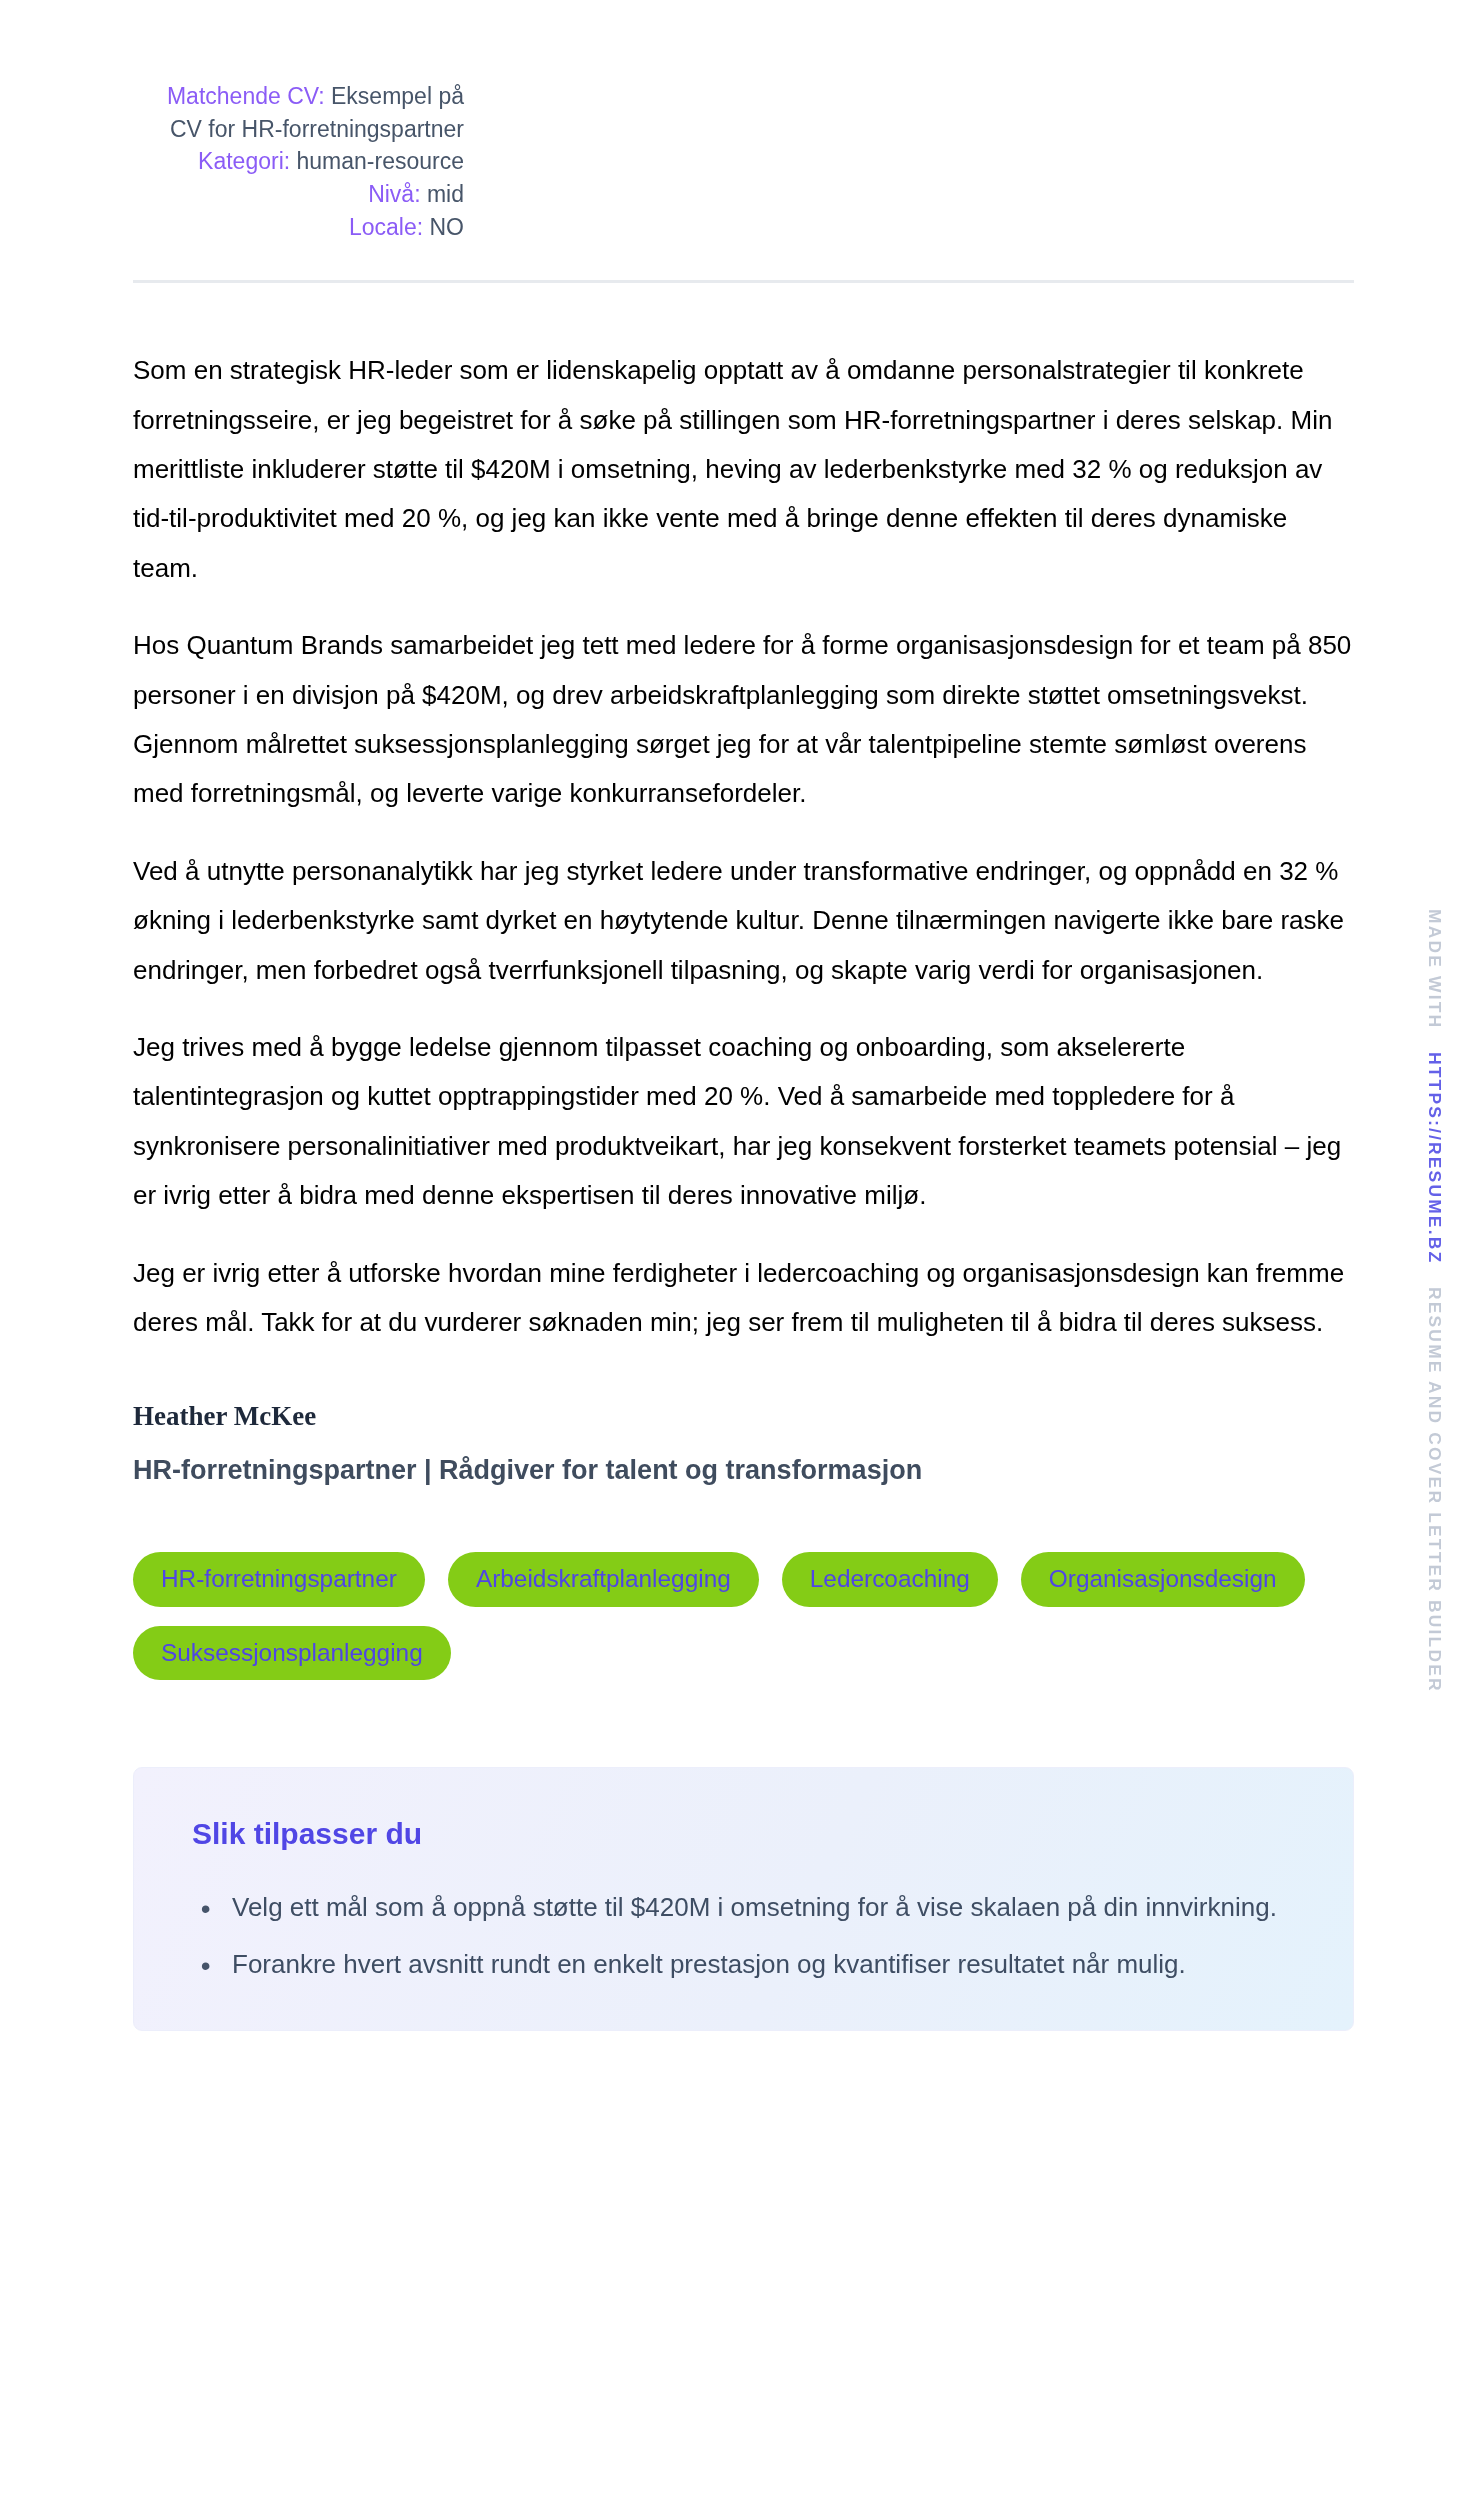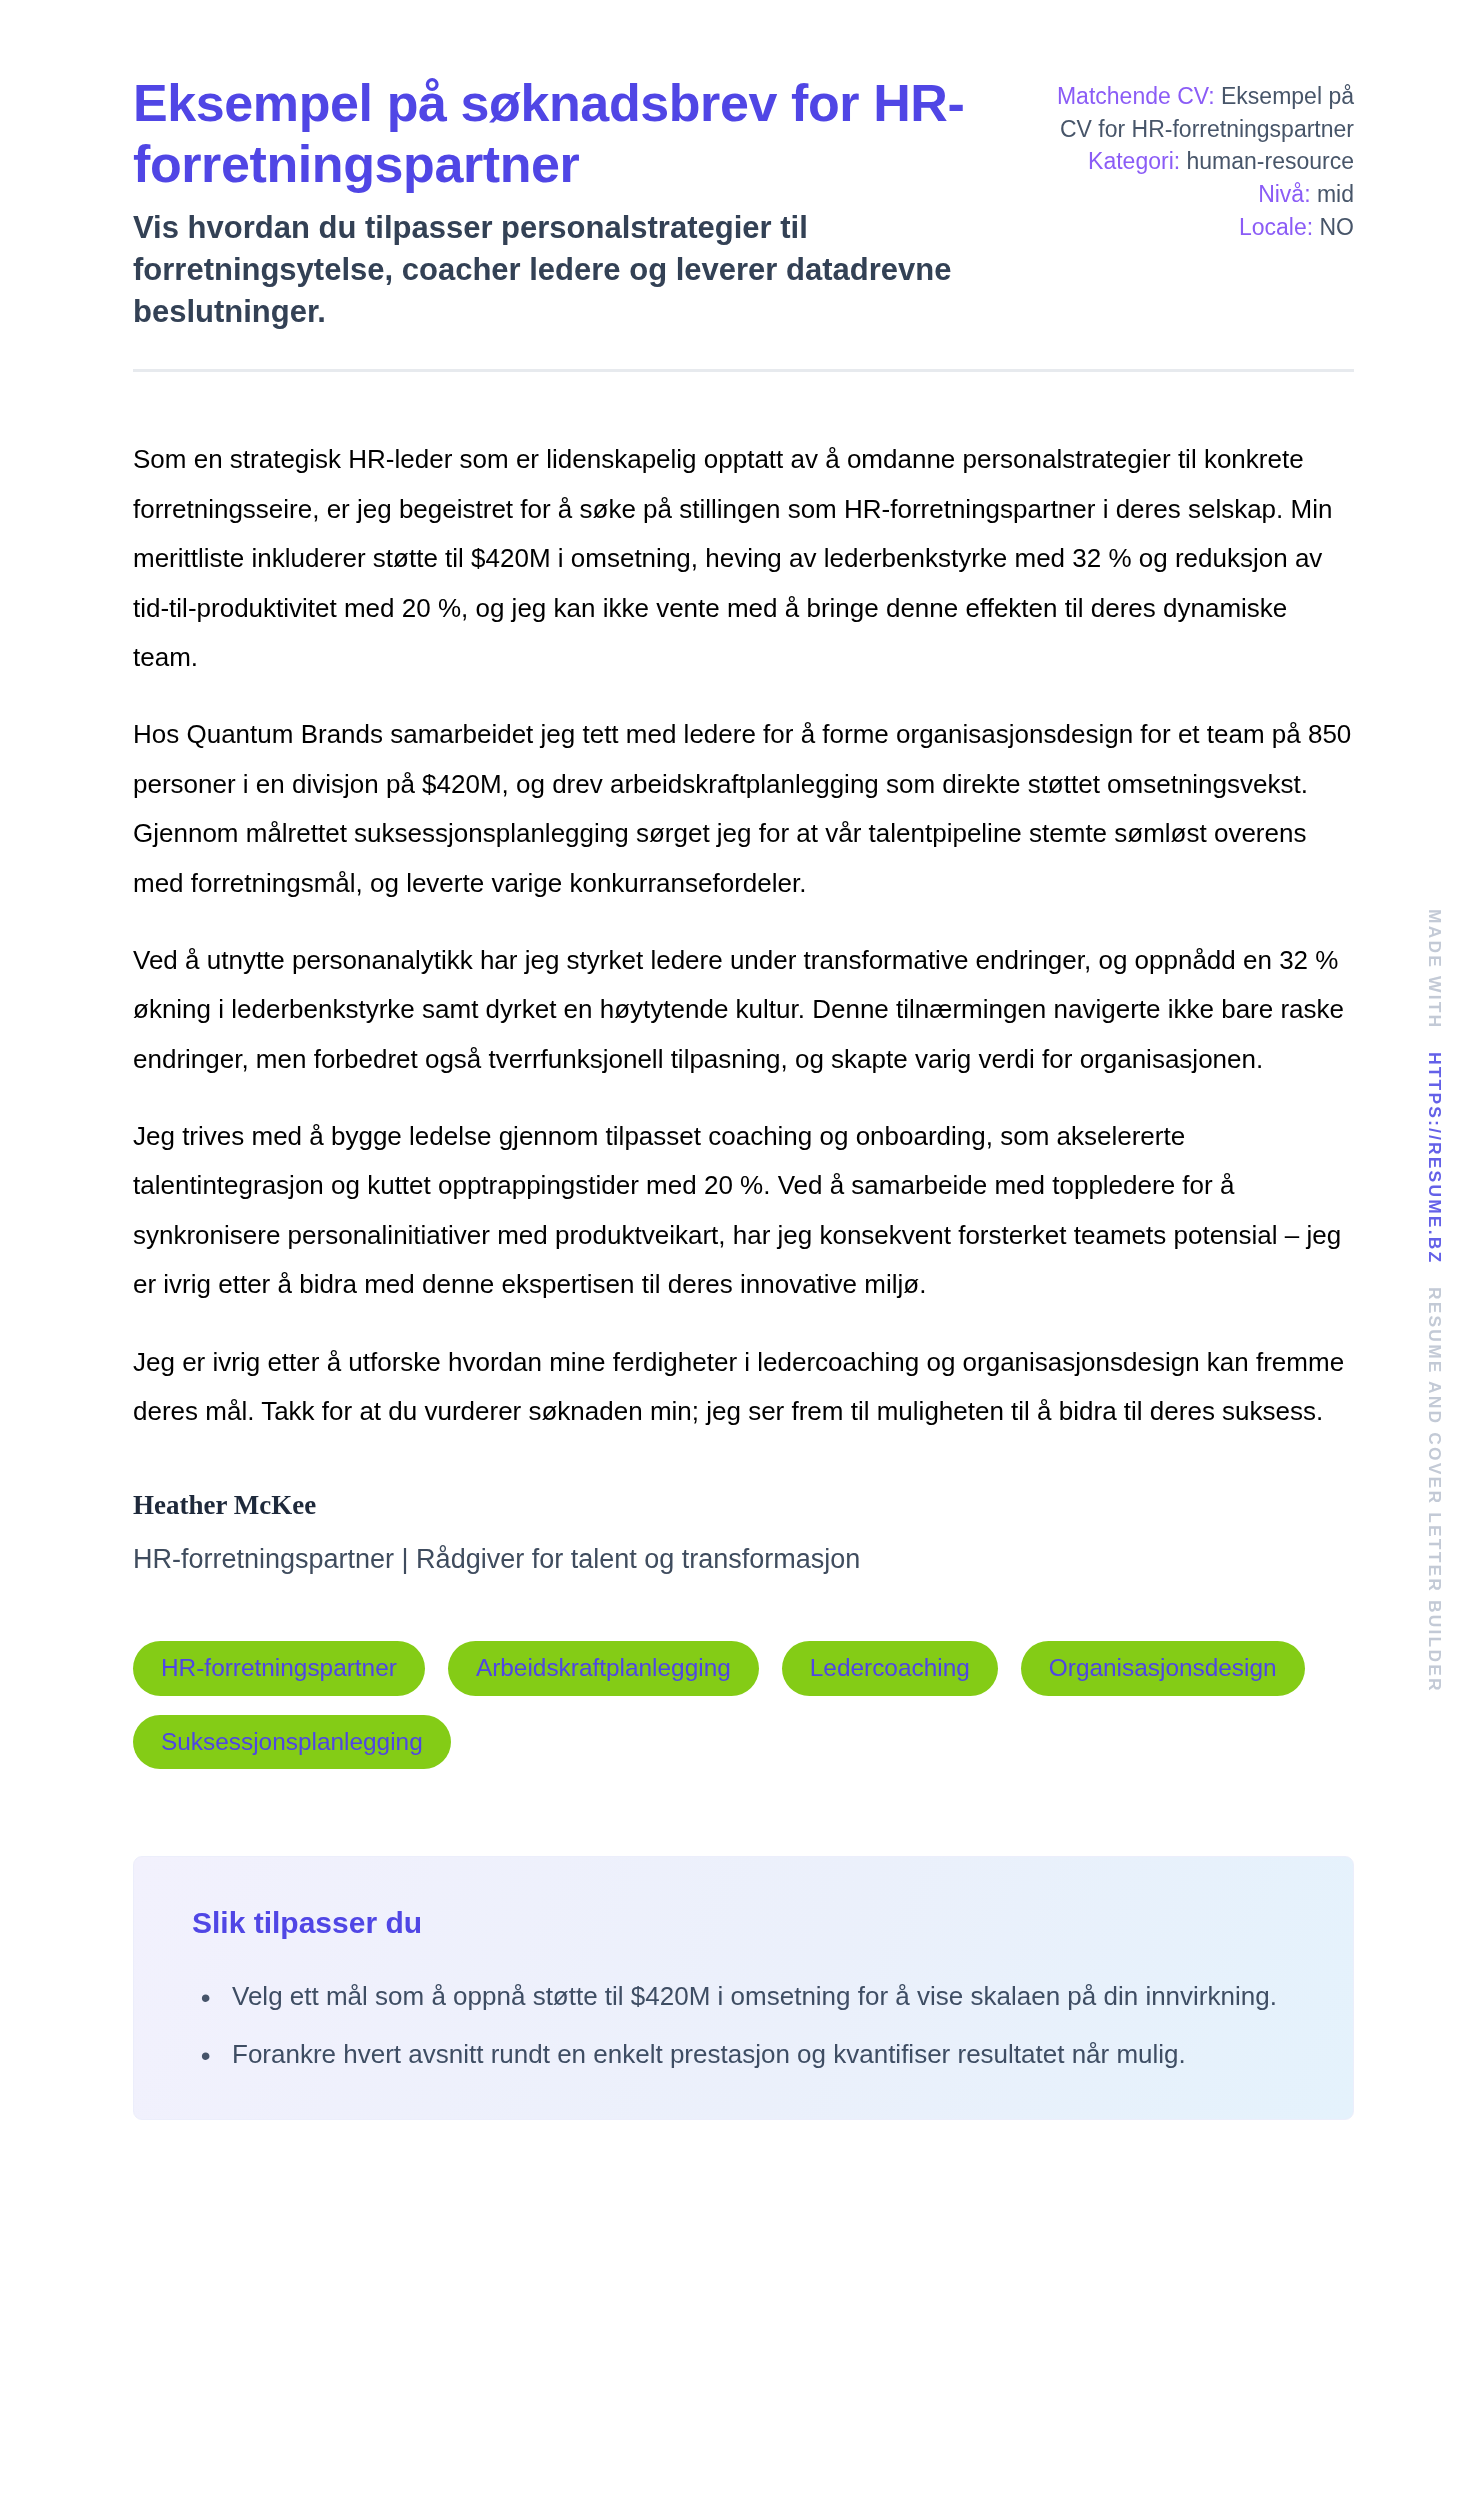--- a/index.html
+++ b/index.html
@@ -76,20 +76,21 @@
     margin: 54px 0 0 0;
     font-size: 27px;
     font-weight: 700;
     color: #1e293b;
     font-family: Liberation Serif, serif;
   }
   .sig-title {
     margin: 23px 0 0 0;
     font-size: 27px;
     color: #3f4c5e;
+    font-weight: bold;
   }
   
   .tags {
     margin-top: 66px;
     display: flex;
     flex-wrap: wrap;
     gap: 19px 23px;
     max-width: 1221px;
   }
   .tag {
@@ -161,24 +162,20 @@
     margin-bottom: 15.7px;
   }
 </style>
 </head>
 <body>
 
 <div class="page">
 
   <header>
     <div class="header-row">
-      <div class="header-left">
-        <h1 class="title">Eksempel på søknadsbrev for HR-forretningspartner</h1>
-        <p class="subtitle">Vis hvordan du tilpasser personalstrategier til forretningsytelse, coacher ledere og leverer datadrevne beslutninger.</p>
-      </div>
       <aside class="meta">
         <div class="meta-item">
           <b>Matchende CV:</b>
           <span>Eksempel på CV for HR-forretningspartner</span>
         </div>
         <div class="meta-item">
           <b>Kategori:</b>
           <span>human-resource</span>
         </div>
         <div class="meta-item">

